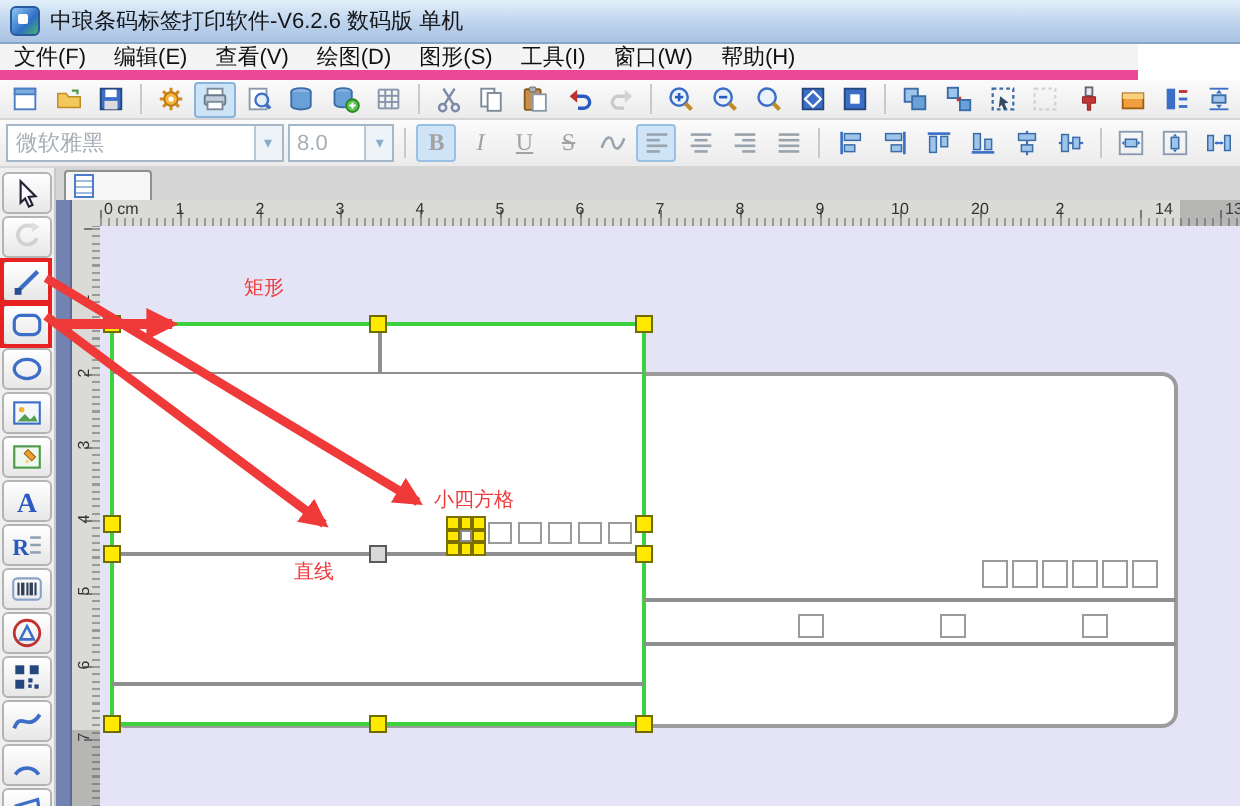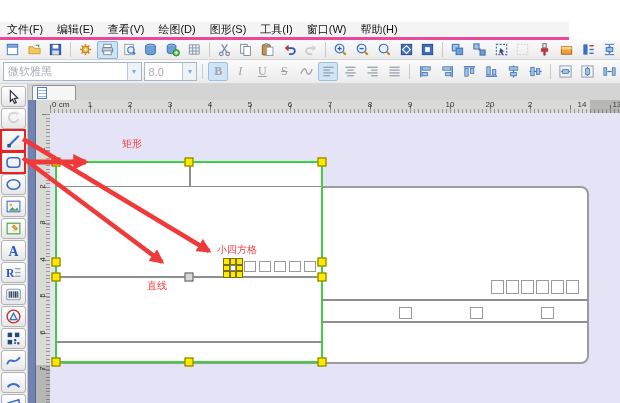--- a/index.html
+++ b/index.html
@@ -8,21 +8,21 @@
   
   .titlebar{position:absolute;left:0;top:0;width:620px;height:22px;
     background:linear-gradient(#e3effa,#bdd3ec 55%,#a9c3e2);
     border-bottom:1px solid #87a5c9;display:flex;align-items:center;gap:5px;
     padding-left:5px;box-sizing:border-box;font-size:11px;color:#15161a;}
   .appicon{width:13px;height:13px;border-radius:3px;border:1px solid #2a5a9e;
     background:linear-gradient(135deg,#8ec7f5,#2f6fc4 60%,#46b36a);position:relative;}
   .appicon::after{content:"";position:absolute;left:3px;top:3px;width:5px;height:5px;background:#fff;border-radius:1px;}
   
   .menubar{position:absolute;left:0;top:22px;width:569px;height:18px;background:#f4f4f4;
-    display:flex;align-items:center;font-size:11px;color:#111;border-bottom:3px solid #ec4899;box-sizing:border-box;}
+    display:flex;align-items:center;font-size:11px;color:#111;border-bottom:5px solid #ec4899;box-sizing:border-box;}
   .menuitem{padding:1px 7px;cursor:default;}
   
   .toolbar{position:absolute;left:0;width:620px;background:linear-gradient(#fbfbfb,#ebebeb);
     border-bottom:1px solid #d6d6d6;box-sizing:border-box;display:flex;align-items:center;}
   .tb1{top:40px;height:20px;padding-left:2px;gap:1px;}
   .tb2{top:60px;height:24px;padding-left:3px;gap:2px;}
   .tbtn{width:21px;height:18px;display:flex;align-items:center;justify-content:center;border-radius:2px;border:1px solid transparent;box-sizing:border-box;}
   .tbtn.active{background:#cde4f7;border-color:#8ab4dc;}
   .tbtn.disabled svg{filter:grayscale(1) opacity(.45);}
   .tsep{width:1px;height:15px;background:#c9c9c9;margin:0 3px;}
@@ -80,20 +80,24 @@
     box-sizing:border-box;transform:translate(-50%,-50%);z-index:6;}
   .handle.gray{background:#d8d8d8;border-color:#5a5a5a;}
   .rlabel{position:absolute;color:#f03a3a;font-size:10px;z-index:20;white-space:nowrap;}
   .overlay{position:absolute;left:0;top:0;width:620px;height:403px;z-index:60;pointer-events:none;}
 </style>
 </head>
 <body>
 
 <div id="app">
 
+  <div class="titlebar">
+    <div class="appicon"></div>
+    <span>中琅条码标签打印软件-V6.2.6 数码版 单机</span>
+  </div>
 
   <div class="menubar" id="menubar">
       <span class="menuitem">文件(F)</span>
       <span class="menuitem">编辑(E)</span>
       <span class="menuitem">查看(V)</span>
       <span class="menuitem">绘图(D)</span>
       <span class="menuitem">图形(S)</span>
       <span class="menuitem">工具(I)</span>
       <span class="menuitem">窗口(W)</span>
       <span class="menuitem">帮助(H)</span>

